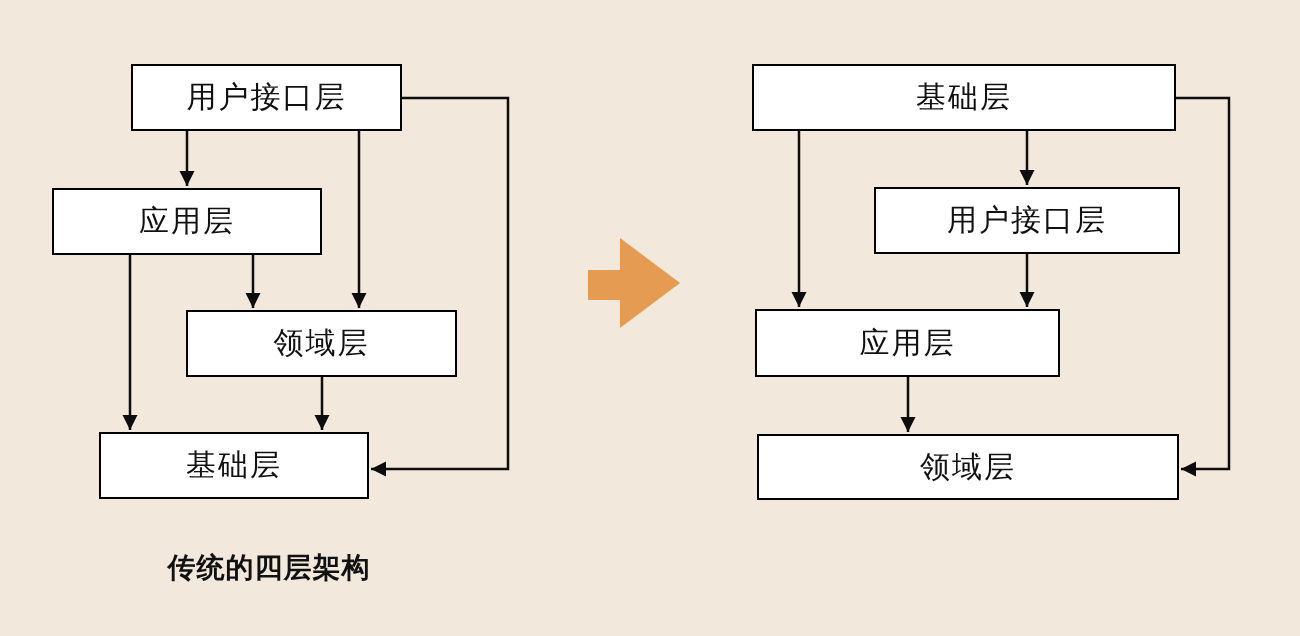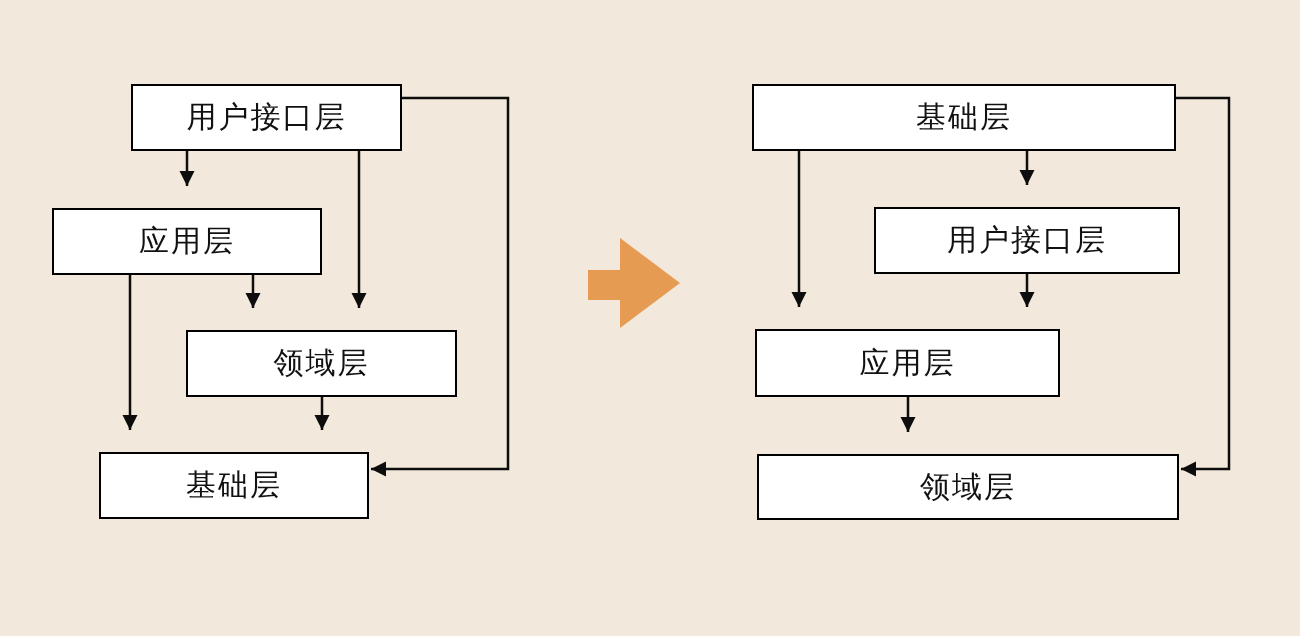--- a/index.html
+++ b/index.html
@@ -38,21 +38,20 @@
     position: absolute;
     background: var(--node-fill);
     border: 2px solid var(--node-border);
     display: flex;
     align-items: center;
     justify-content: center;
     font-size: 30px;
     letter-spacing: 2px;
     color: var(--text);
     white-space: nowrap;
-    margin-top: 20px;
   }
   .caption {
     position: absolute;
     transform: translateX(-50%);
     font-size: 28px;
     font-weight: bold;
     letter-spacing: 1px;
     color: var(--text);
     white-space: nowrap;
   }
@@ -86,19 +85,20 @@
       <polyline class="conn" points="1176,98 1229,98 1229,469 1181,469" marker-end="url(#ah)"></polyline>
     </g>
 
     <polygon class="transform-arrow" points="588,270 620,270 620,238 680,283 620,328 620,300 588,300"></polygon>
   </svg>
 
   <div class="node" style="left:131px; top:64px;  width:271px; height:67px">用户接口层</div>
   <div class="node" style="left:52px;  top:188px; width:270px; height:67px">应用层</div>
   <div class="node" style="left:186px; top:310px; width:271px; height:67px">领域层</div>
   <div class="node" style="left:99px;  top:432px; width:270px; height:67px">基础层</div>
+  <div class="caption" style="left:269px; top:549px">传统的四层架构</div>
 
   <div class="node" style="left:752px; top:64px;  width:424px; height:67px">基础层</div>
   <div class="node" style="left:874px; top:187px; width:306px; height:67px">用户接口层</div>
   <div class="node" style="left:755px; top:309px; width:305px; height:68px">应用层</div>
   <div class="node" style="left:757px; top:434px; width:422px; height:66px">领域层</div>
 
 </div>
 
 </body></html>

